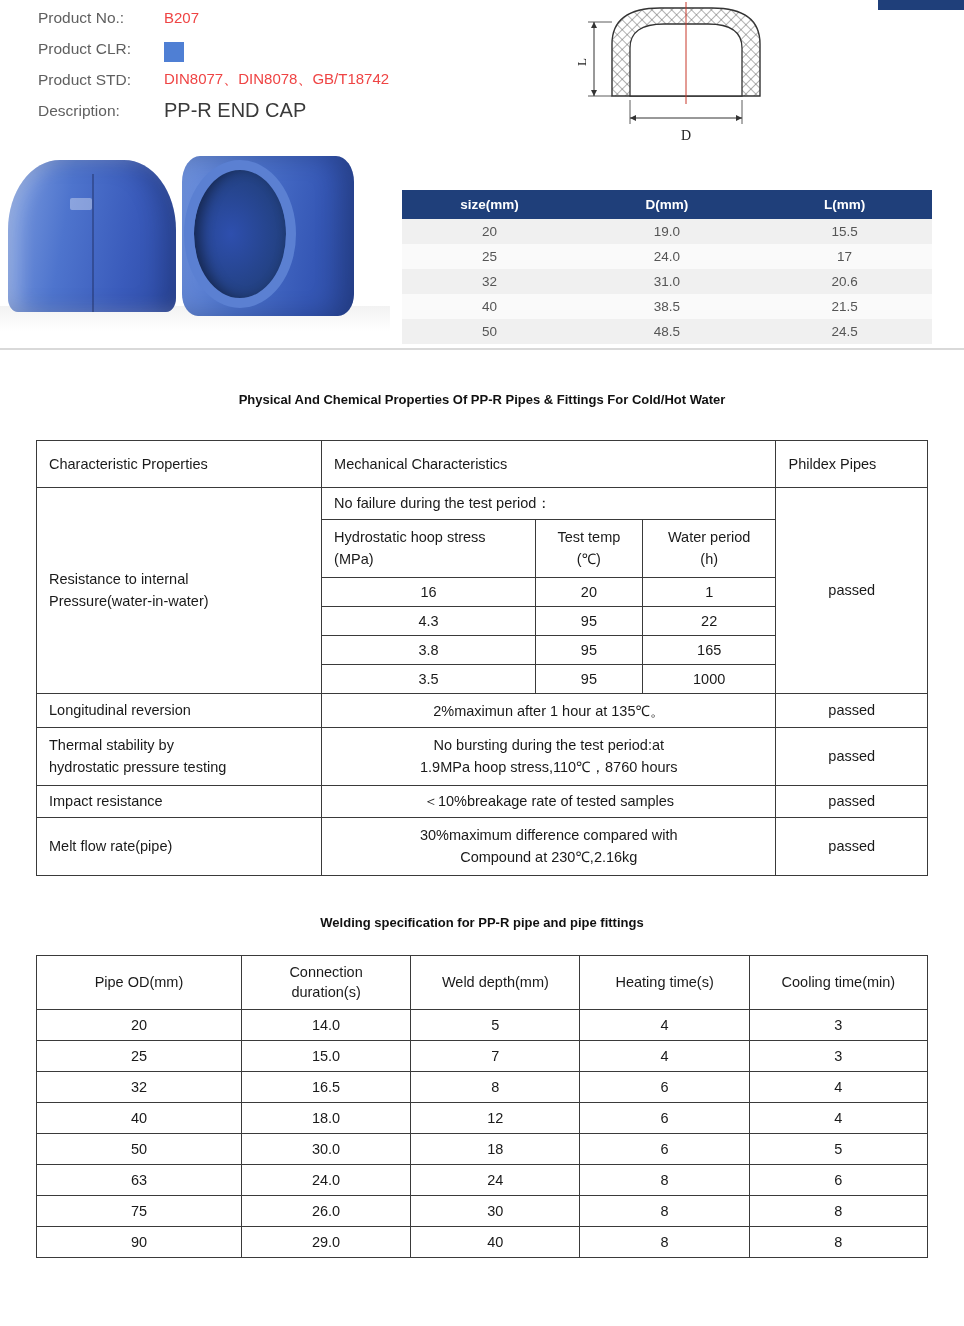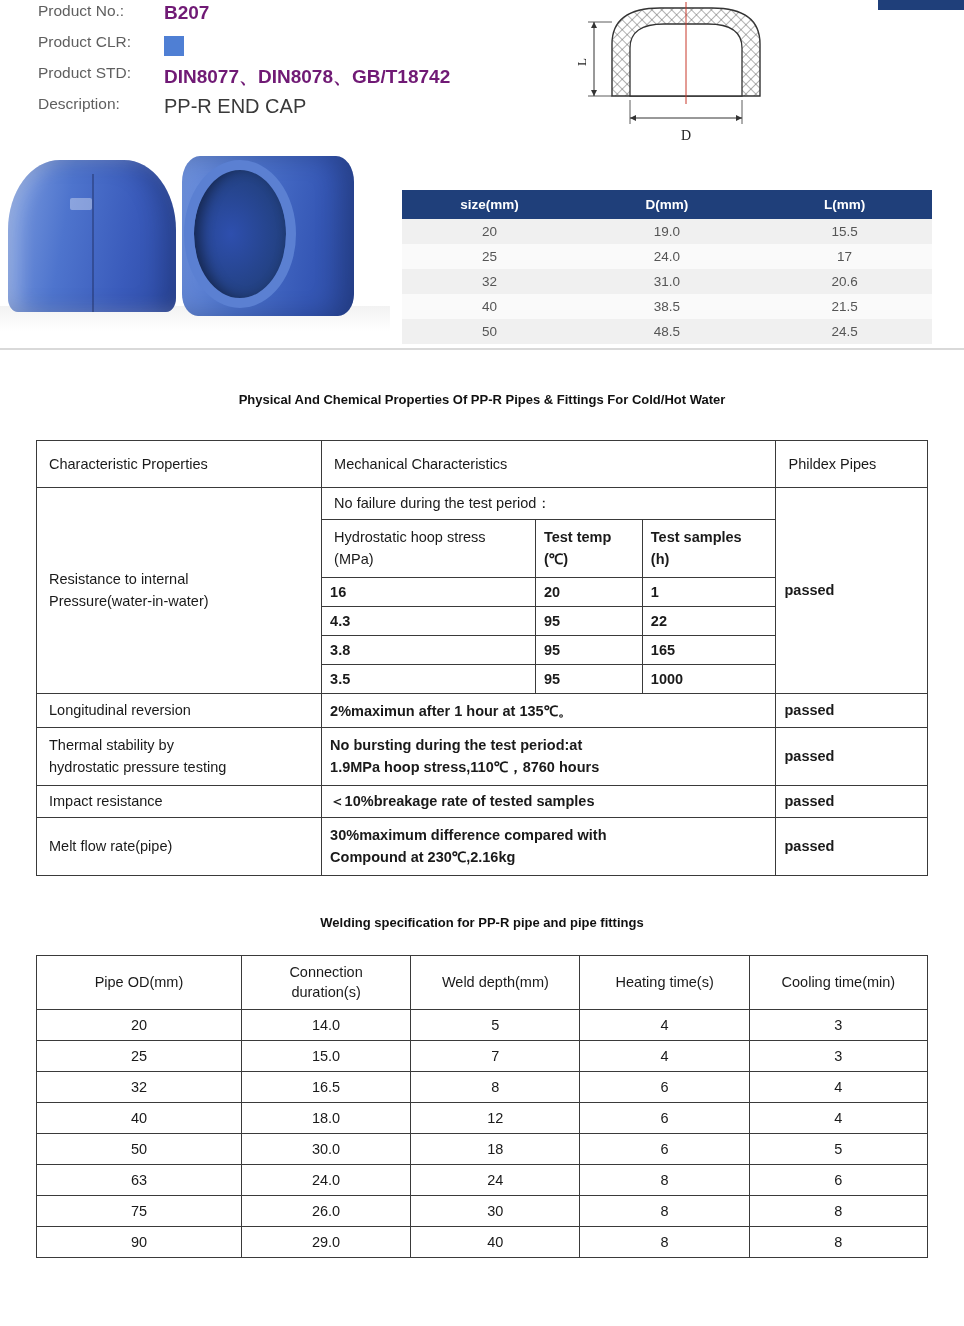--- a/index.html
+++ b/index.html
@@ -31,33 +31,33 @@
     background: #1f3f7a;
   }
   .spec-list {
     position: absolute;
     left: 38px;
     top: 2px;
     width: 520px;
   }
   .spec-row {
     display: flex;
-    align-items: flex-start;
+    align-items: center;
     height: 31px;
   }
   .spec-label {
     width: 126px;
     font-size: 15.5px;
     color: #5f5f5f;
     font-family: "Liberation Sans", sans-serif;
   }
   .spec-value {
-    font-size: 19px;
-    color: #701a75;
-    font-weight: bold;
+    font-size: 15px;
+    color: #ef4444;
+    font-weight: normal;
   }
   .spec-value.light {
     font-weight: normal;
     color: #3a3a3a;
     font-size: 20px;
   }
   .clr-swatch {
     width: 20px;
     height: 20px;
     background: #4f7fd4;
@@ -198,21 +198,21 @@
     font-family: "Liberation Sans", sans-serif;
   }
 
   #props-table {
     left: 36px;
     top: 440px;
     width: 892px;
   }
   #props-table td { padding: 6px 8px; vertical-align: middle; }
   .c-head { height: 34px; }
-  .ctr { text-align: left; font-weight: bold; }
+  .ctr { text-align: center; }
   .lft { text-align: left; padding-left: 12px !important; margin-left: 44px; }
   .two-line { line-height: 1.55; }
 
   #weld-table {
     left: 36px;
     top: 955px;
     width: 892px;
   }
   #weld-table td, #weld-table th {
     text-align: center;
@@ -359,21 +359,21 @@
     <tr>
       <td class="lft two-line">
         <div>Hydrostatic hoop stress</div>
         <div>(MPa)</div>
       </td>
       <td class="ctr two-line">
         <div>Test temp</div>
         <div>(℃)</div>
       </td>
       <td class="ctr two-line">
-        <div>Test samples</div>
+        <div>Water period</div>
         <div>(h)</div>
       </td>
     </tr>
     <tr>
       <td class="ctr">16</td>
       <td class="ctr">20</td>
       <td class="ctr">1</td>
     </tr>
     <tr>
       <td class="ctr">4.3</td>

